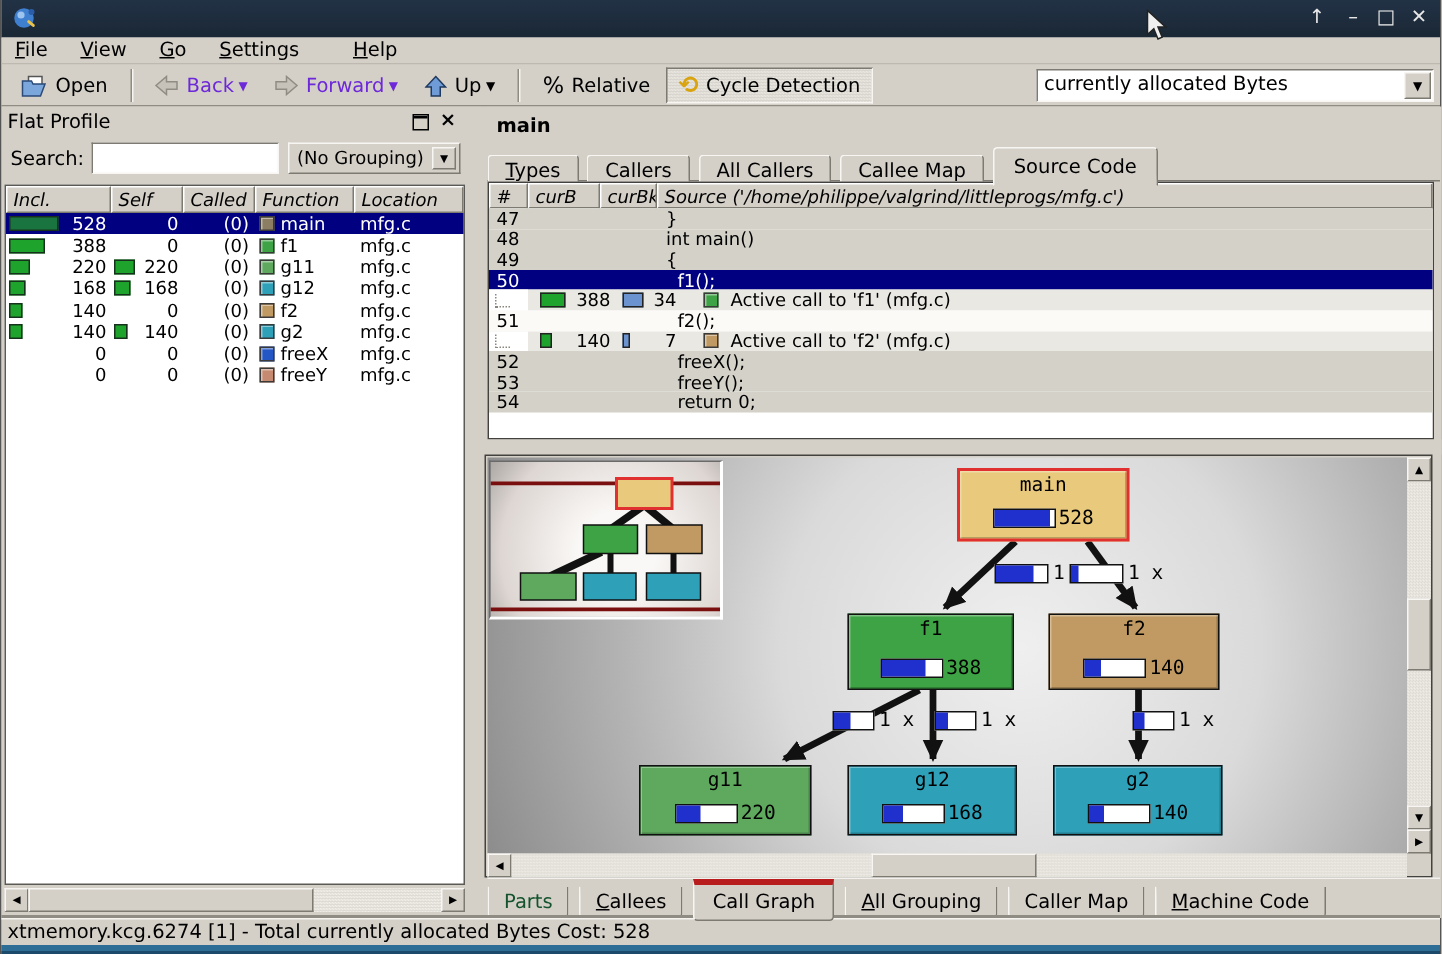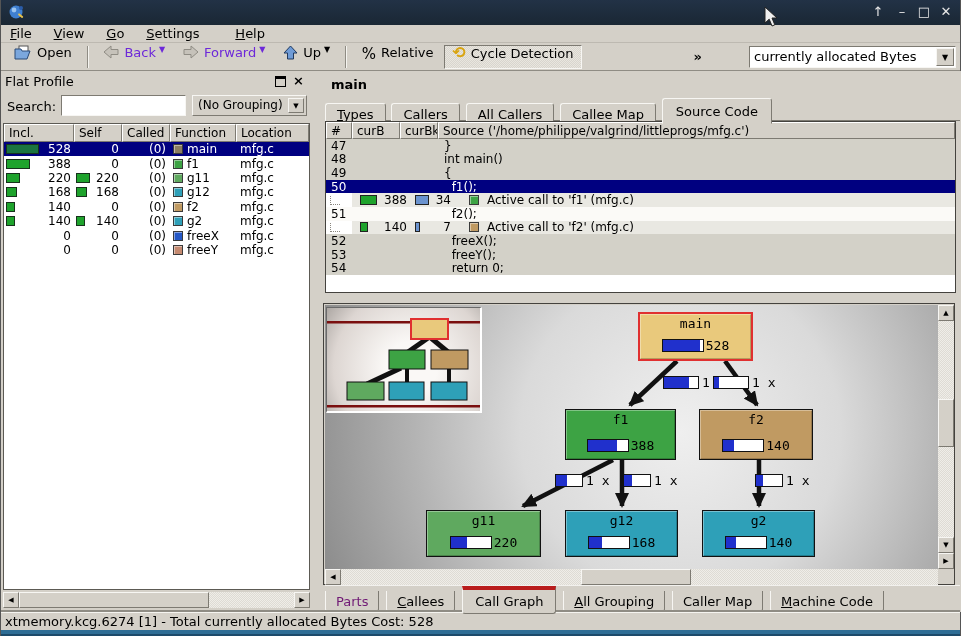--- a/index.html
+++ b/index.html
@@ -16,42 +16,42 @@
   #app-icon { position:absolute; left:7px; top:3px; width:18px; height:18px; }
   .win-btn { position:absolute; top:3px; width:20px; height:18px; color:#e8e8e8; text-align:center; font-size:13px; line-height:18px; cursor:default; }
 
   
   #menubar { position:absolute; left:0; top:25px; width:100%; height:18px; background:#d4d0c8; border-bottom:1px solid #bdb9b1; }
   .menu-item { display:inline-block; padding:1px 9px 2px 9px; font-size:13px; }
   .menu-item::first-letter { text-decoration:underline; }
 
   
   #toolbar { position:absolute; left:0; top:43px; width:100%; height:28px; background:#d4d0c8; border-bottom:1px solid #8f8c84; }
-  .tb-btn { display:inline-flex; gap:5px; height:24px; padding:0 7px; margin-top:2px; font-size:13px; vertical-align:top; }
+  .tb-btn { display:inline-flex; align-items:center; gap:5px; height:24px; padding:0 7px; margin-top:2px; font-size:13px; vertical-align:top; }
   .tb-btn.disabled { color:#6d28d9; }
   .tb-sep { display:inline-block; width:2px; height:22px; margin:3px 4px 0 4px; border-left:1px solid #8f8c84; border-right:1px solid #f5f4f0; vertical-align:top; }
   .tb-chev { font-size:8px; margin-left:-2px; }
   #cycle-btn { background:repeating-conic-gradient(#e9e6df 0% 25%, #d8d5ce 0% 50%) 0 0/2px 2px; border-top:1px solid #7d7a72; border-left:1px solid #7d7a72; border-right:1px solid #f7f6f3; border-bottom:1px solid #f7f6f3; }
   #overflow { position:absolute; right:258px; top:6px; font-weight:bold; font-size:13px; }
-  #event-combo { position:absolute; right:4px; top:3px; width:207px; height:22px; background:#fff; border-top:1px solid #7d7a72; border-left:1px solid #7d7a72; border-right:1px solid #f7f6f3; border-bottom:1px solid #f7f6f3; font-size:13px; line-height:20px; padding-left:4px; }
+  #event-combo { position:absolute; right:4px; top:3px; width:265px; height:22px; background:#fff; border-top:1px solid #7d7a72; border-left:1px solid #7d7a72; border-right:1px solid #f7f6f3; border-bottom:1px solid #f7f6f3; font-size:13px; line-height:20px; padding-left:4px; }
   #event-combo .drop { position:absolute; right:1px; top:1px; bottom:1px; width:18px; text-align:center; font-size:8px; line-height:18px; border-top:1px solid #f7f6f3; border-left:1px solid #f7f6f3; border-right:1px solid #7d7a72; border-bottom:1px solid #7d7a72; background:#d4d0c8; }
 
   
   #dock { position:absolute; left:0; top:71px; width:311px; height:541px; background:#d4d0c8; }
   #dock-title { position:absolute; left:4px; top:3px; font-size:13px; }
   #dock-float { position:absolute; right:26px; top:5px; width:11px; height:11px; border:1px solid #000; background:#d4d0c8; box-shadow:inset 0 2px 0 #000; }
   #dock-close { position:absolute; right:8px; top:2px; font-size:13px; font-weight:bold; }
   #search-label { position:absolute; left:6px; top:28px; font-size:13px; }
   #search-input { position:absolute; left:60px; top:24px; width:125px; height:21px; background:#fff; border-top:1px solid #7d7a72; border-left:1px solid #7d7a72; border-right:1px solid #f7f6f3; border-bottom:1px solid #f7f6f3; font-size:12px; padding:2px 3px; font-family:"DejaVu Sans",sans-serif; }
   #grouping-combo { position:absolute; left:191px; top:24px; width:115px; height:21px; font-size:12px; line-height:19px; padding-left:5px; }
   #grouping-combo .drop { position:absolute; right:2px; top:2px; width:16px; height:15px; text-align:center; font-size:7px; line-height:15px; }
 
   #flat-table { position:absolute; left:2px; top:52px; width:307px; height:467px; background:#fff; border:1px solid #5c5a54; }
   .fh-row { display:flex; height:18px; }
-  .fh-cell { background:#d4d0c8; border-top:1px solid #fff; border-left:1px solid #fff; border-right:1px solid #7d7a72; border-bottom:1px solid #7d7a72; font-size:12px; padding:1px 4px; overflow:hidden; white-space:nowrap; }
+  .fh-cell { background:#d4d0c8; border-top:1px solid #fff; border-left:1px solid #fff; border-right:1px solid #7d7a72; border-bottom:1px solid #7d7a72; font-size:12px; padding:1px 4px; overflow:hidden; white-space:nowrap;font-style:italic; }
   .fp-row { display:flex; height:14.4px; align-items:center; font-size:12px; white-space:nowrap; }
   .fp-row.selected { background:#000080; color:#fff; }
   .c-incl { width:70px; display:flex; align-items:center; padding:0 3px 0 2px; }
   .c-self { width:48px; display:flex; align-items:center; padding:0 3px 0 2px; }
   .c-called { width:48px; text-align:right; padding-right:4px; }
   .c-fn { width:66px; display:flex; align-items:center; gap:4px; padding-left:3px; }
   .c-loc { flex:1; padding-left:4px; }
   .c-incl .num, .c-self .num { flex:1; text-align:right; }
   .gbar { height:10px; border:1px solid #17321c; background:#1ea32c; }
   .sq { width:10px; height:10px; border:1px solid #3a3a3a; box-shadow:inset 1px 1px 0 rgba(255,255,255,.45); flex:none; }
@@ -101,21 +101,21 @@
   .nbar i { display:block; height:100%; background:#2030cc; }
   .elabel { position:absolute; display:flex; align-items:center; gap:3px; font-family:"DejaVu Sans Mono", monospace; font-size:13px; }
   .elabel .nbar { width:36px; }
   #overview { position:absolute; left:1px; top:2px; width:156px; height:106px; border-right:2px solid #fff; border-bottom:2px solid #fff; border-left:1px solid #6a6a6a; border-top:1px solid #6a6a6a; background:radial-gradient(circle at 55% 58%, #faf8f6 25%, #ddd6d2 75%, #a39e9a 105%); }
   #graph-vscroll { left:614px; top:1px; height:264px; }
   #graph-hscroll { left:1px; top:265px; width:613px; }
 
   #bottom-tabs { position:absolute; left:2px; top:514px; width:635px; height:23px; border-top:1px solid #f2f1ee; }
   .btab { display:inline-block; padding:3px 10px 2px 10px; font-size:13px; margin-right:3px; background:#d4d0c8; border-left:1px solid #f7f6f3; border-right:1px solid #7d7a72; border-bottom:1px solid #7d7a72; border-bottom-left-radius:3px; border-bottom-right-radius:3px; position:relative; top:0; }
   .btab.active { padding:4px 12px 4px 12px; border-top:4px solid #b91c1c; z-index:2; }
-  .btab.disabled { color:#701a75; }
+  .btab.disabled { color:#14532d; }
   .btab.mn::first-letter { text-decoration:underline; }
 
   
   #statusbar { position:absolute; left:0; top:612px; width:100%; height:18px; background:#d4d0c8; border-top:1px solid #f5f4f0; box-shadow:0 -2px 0 #8f8c84; font-size:13px; padding:1px 0 0 4px; }
   #bottom-strip { position:absolute; left:0; top:630px; width:100%; height:6px; background:#2e6d95; border-bottom:2px solid #1c4a6a; }
 
   #mouse-cursor { position:absolute; left:763px; top:6px; z-index:99; }
 </style>
 </head>
 <body>

